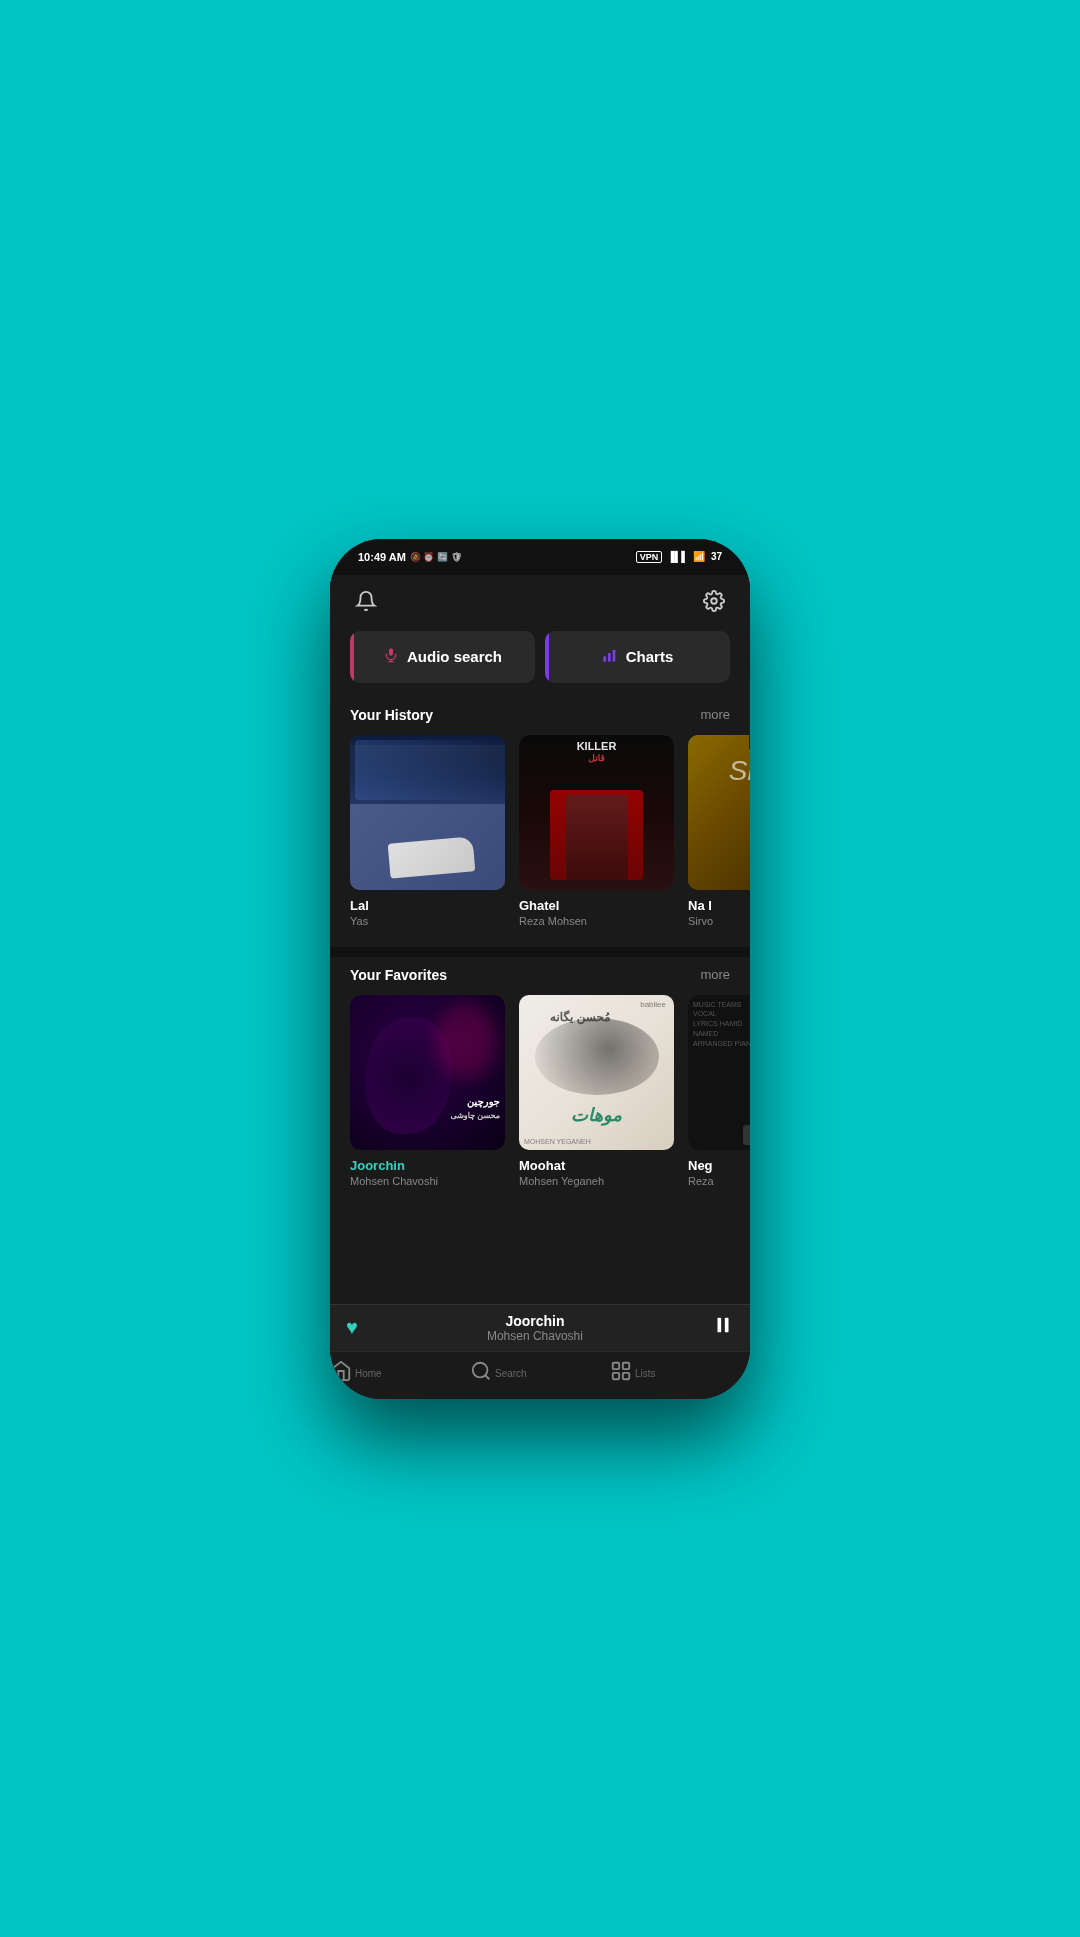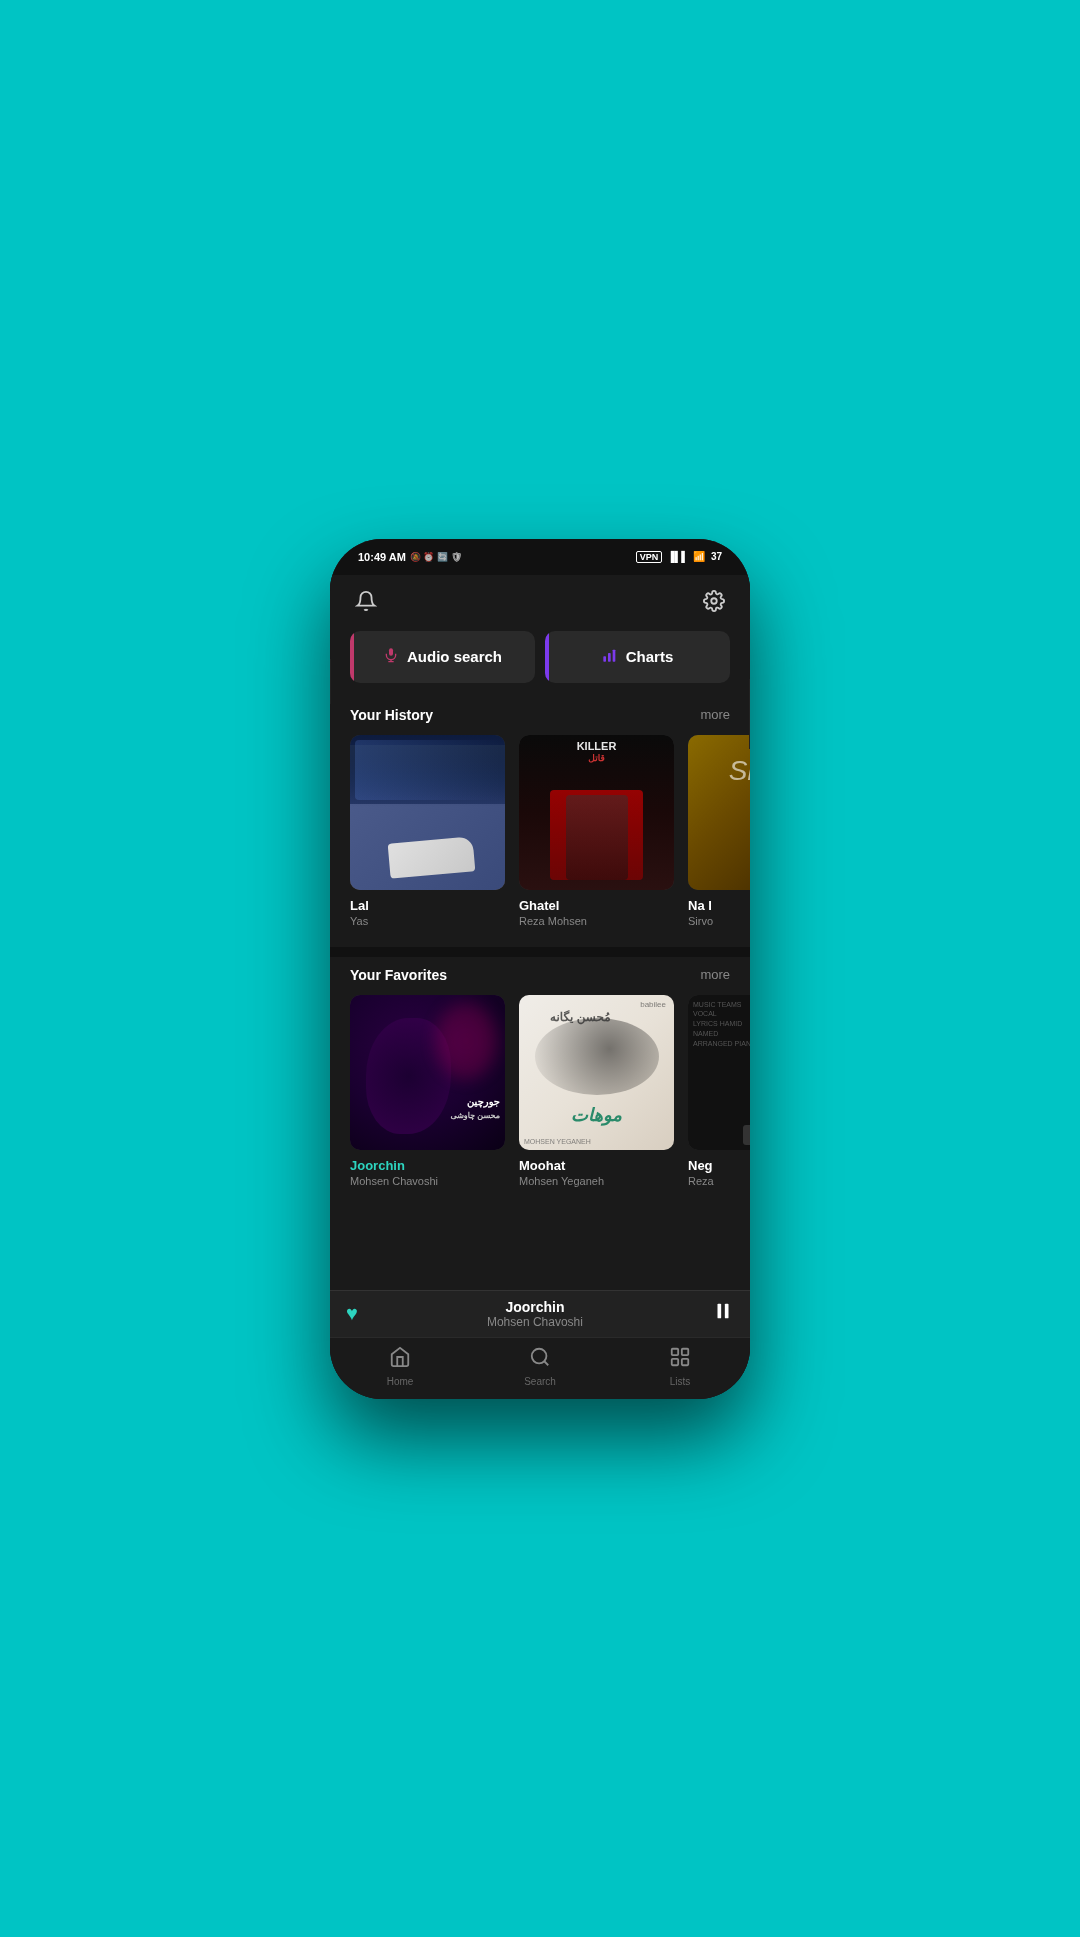--- a/index.html
+++ b/index.html
@@ -235,21 +235,21 @@
     .bottom-nav {
       background: #1a1a1a;
       display: flex;
       border-top: 1px solid #2a2a2a;
       padding-bottom: 8px;
     }
 
     .nav-item {
       flex: 1;
       display: flex;
-      flex-direction: column;
+      flex-direction: row;
       align-items: center;
       padding: 8px 0 4px;
       cursor: pointer;
       gap: 3px;
     }
 
     .nav-icon {
       font-size: 20px;
       color: #666;
     }

